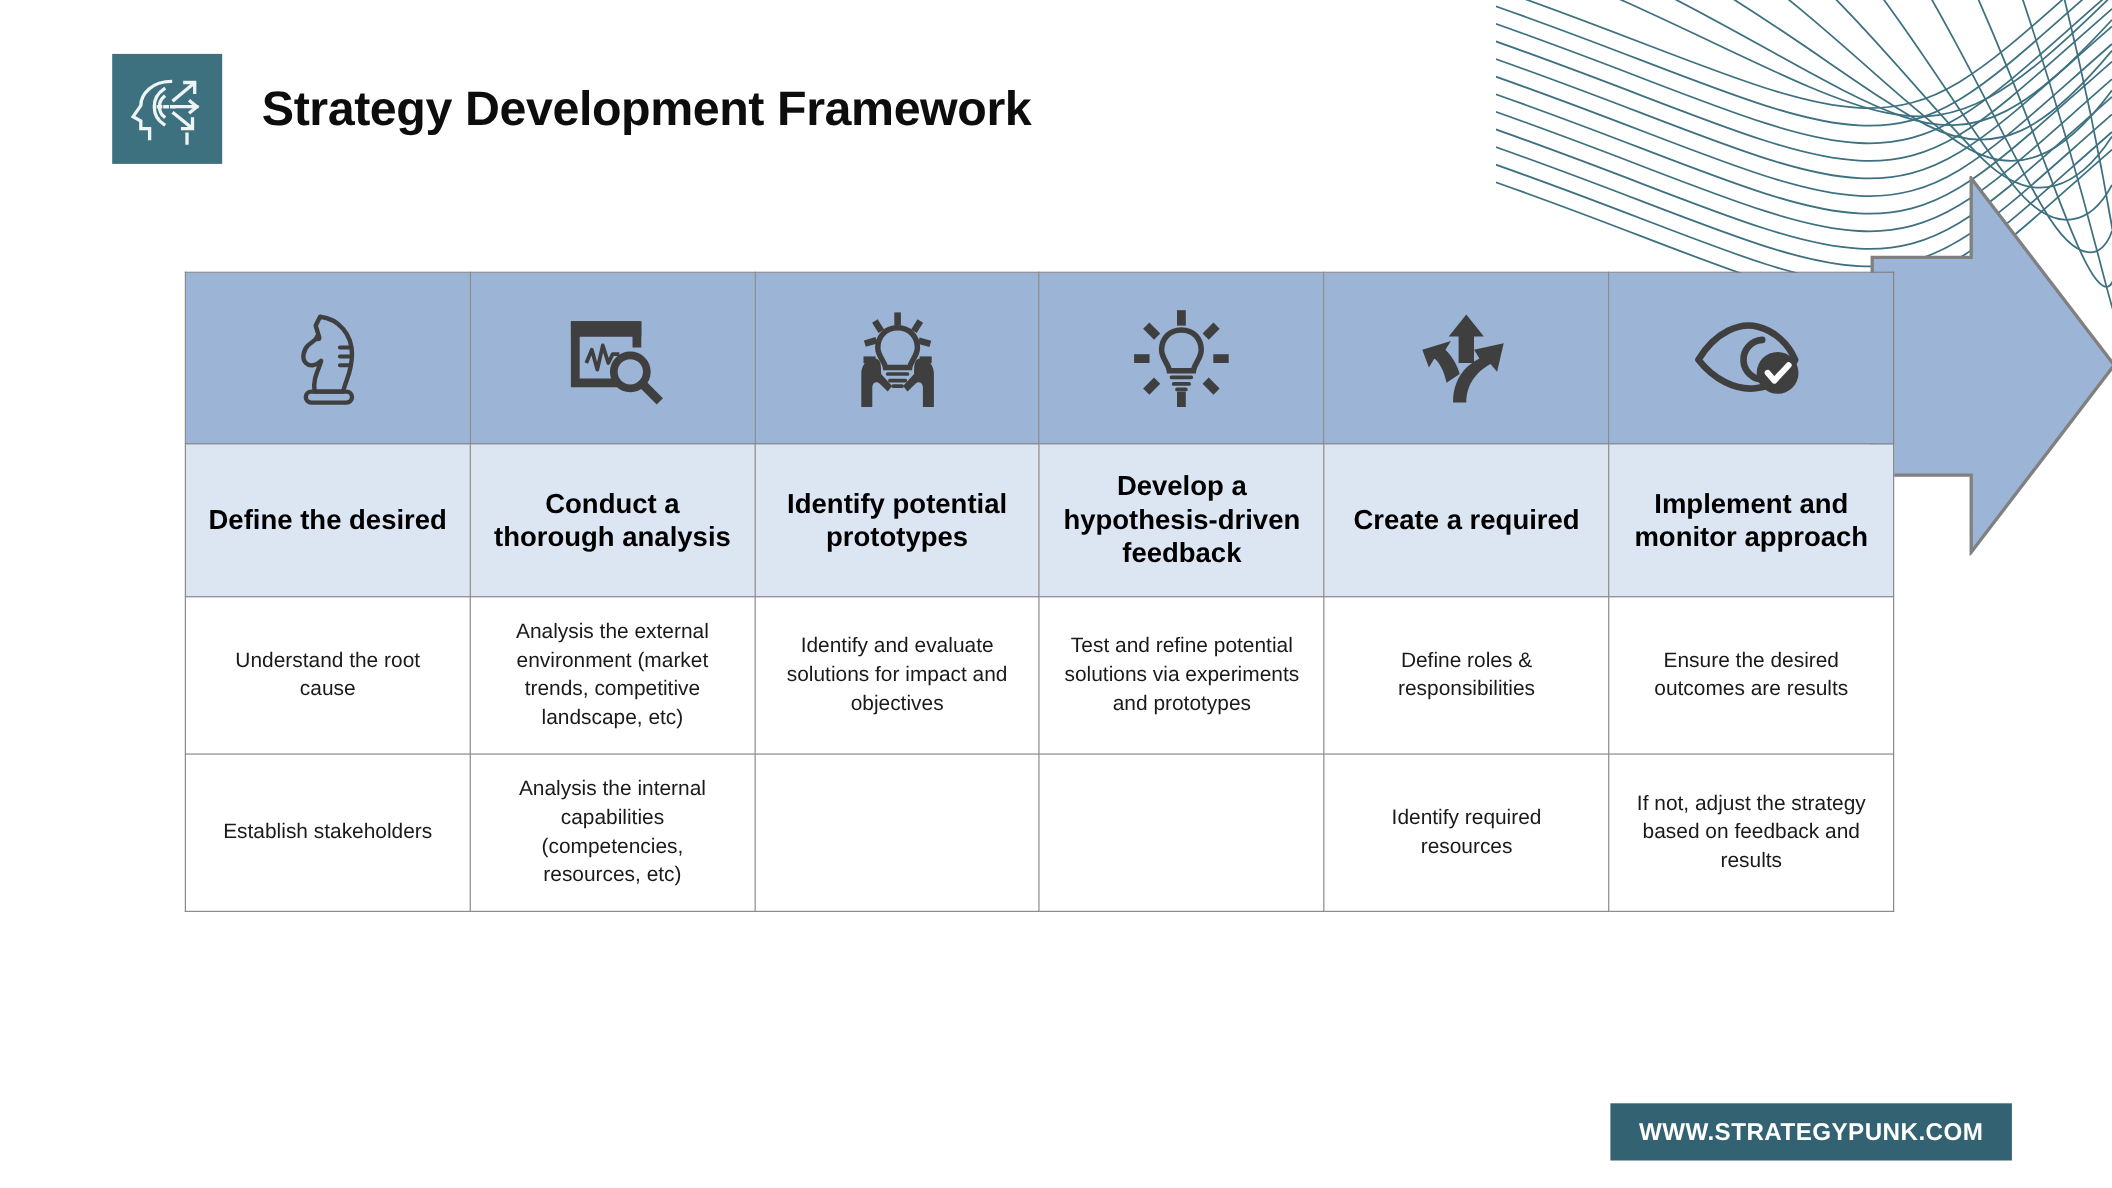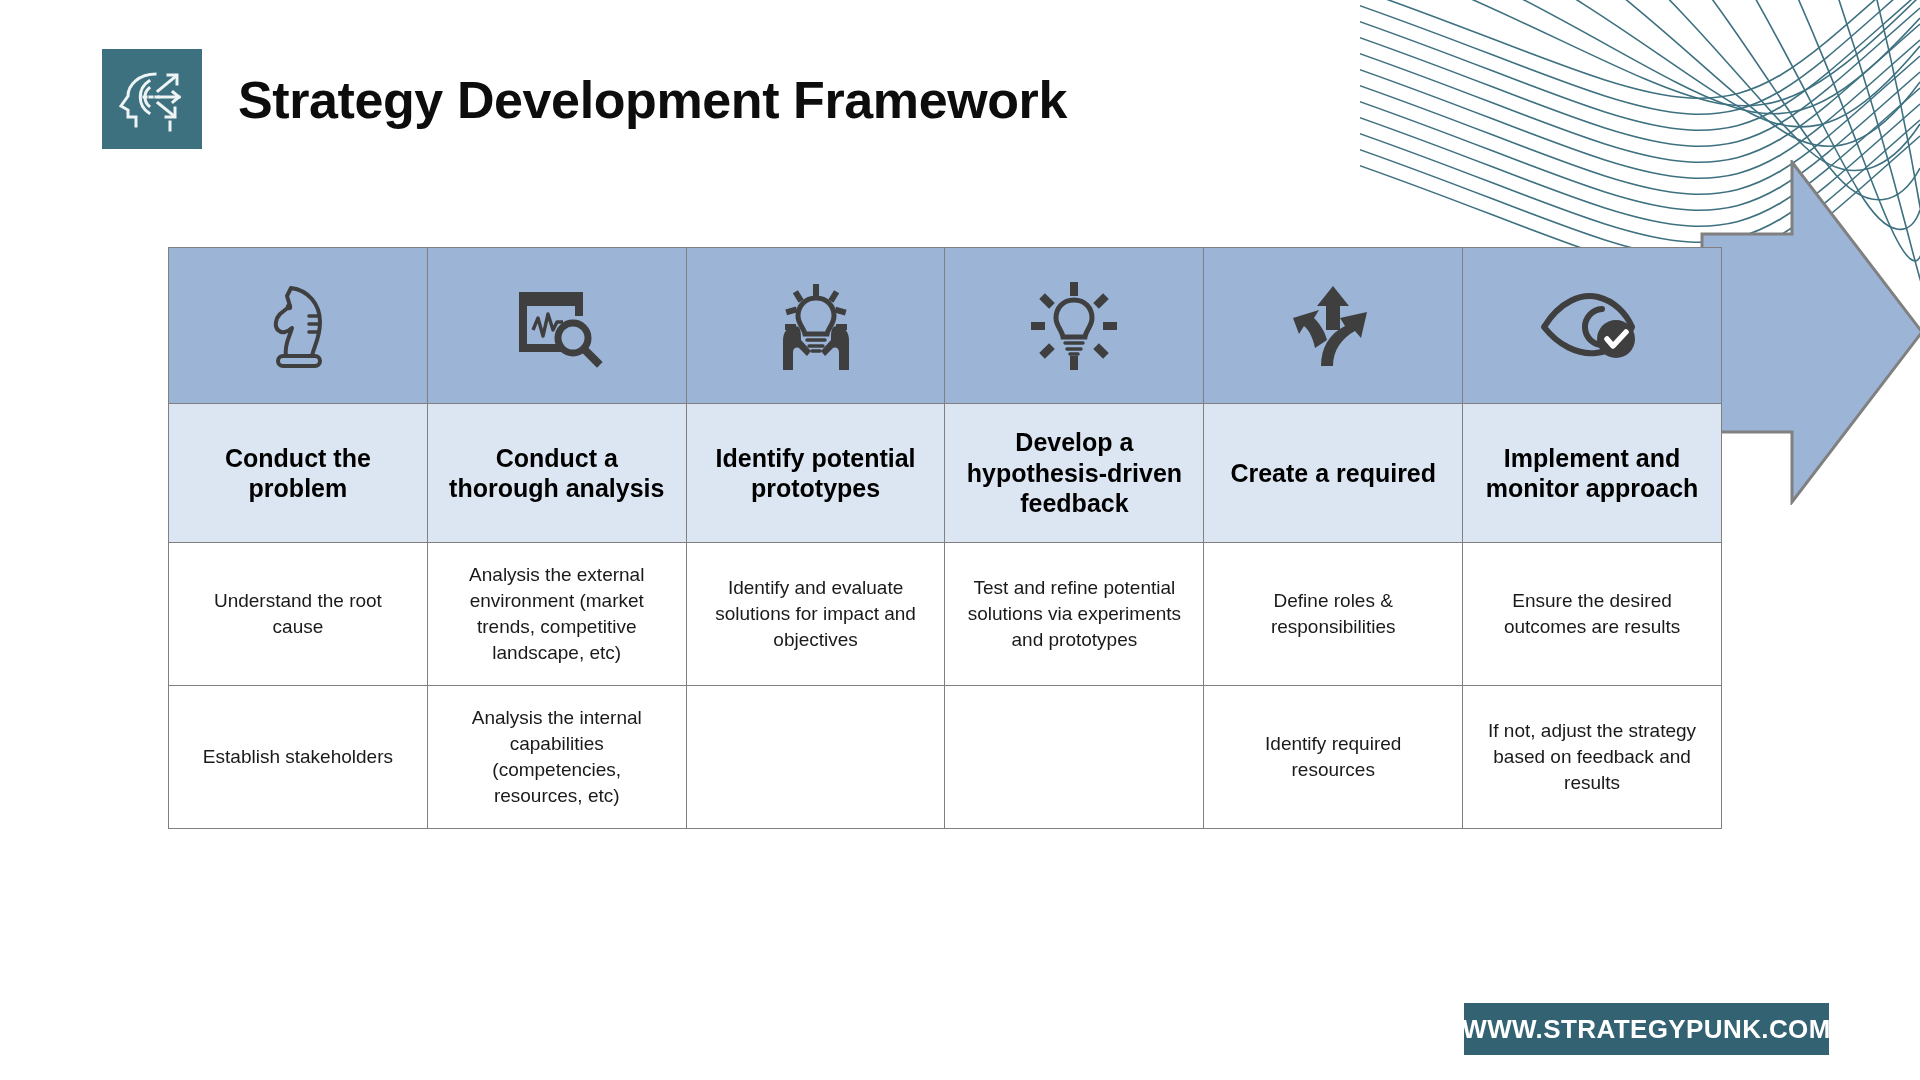--- a/index.html
+++ b/index.html
@@ -45,21 +45,21 @@
     background: #3d7180;
     display: flex;
     align-items: center;
     justify-content: center;
     flex: none;
   }
   #logo-tile svg { display: block; }
   #page-title {
     margin-left: 36px;
     margin-top: 10px;
-    font-size: 52px;
+    font-size: 44px;
     font-weight: bold;
     color: #0d0d0d;
     letter-spacing: -0.4px;
     white-space: nowrap;
   }
 
   
   #big-arrow {
     position: absolute;
     left: 1700px;
@@ -115,21 +115,21 @@
 
   
   #footer-badge {
     position: absolute;
     left: 1464px;
     top: 1003px;
     width: 365px;
     height: 52px;
     background: #336272;
     color: #ffffff;
-    font-size: 26px;
+    font-size: 22px;
     font-weight: bold;
     letter-spacing: 0.4px;
     display: flex;
     align-items: center;
     justify-content: center;
     z-index: 6;
   }
 </style>
 </head>
 <body>
@@ -258,21 +258,21 @@
         <svg width="104" height="74" viewBox="0 0 104 74" fill="none">
           <path d="M4 38 C 20 12, 42 4, 58 8 C 74 12, 86 24, 92 38 C 86 52, 72 62, 56 64 C 38 66, 18 56, 4 38 Z" stroke="#3f3f3f" stroke-width="6" fill="none" stroke-linejoin="round"></path>
           <path d="M62 20 A 18 18 0 1 0 64 56" stroke="#3f3f3f" stroke-width="6" fill="none" stroke-linecap="round"></path>
           <circle cx="76" cy="50" r="19" fill="#3f3f3f"></circle>
           <path d="M67 50 l6 7 l13 -14" stroke="#ffffff" stroke-width="5.5" fill="none" stroke-linecap="round" stroke-linejoin="round"></path>
         </svg>
       </td>
     </tr>
 
     <tr>
-      <td class="header-cell">Conduct the problem</td>
+      <td class="header-cell">Define the desired</td>
       <td class="header-cell">Conduct a thorough analysis</td>
       <td class="header-cell">Identify potential prototypes</td>
       <td class="header-cell">Develop a hypothesis-driven feedback</td>
       <td class="header-cell">Create a required</td>
       <td class="header-cell">Implement and monitor approach</td>
     </tr>
 
     <tr>
       <td class="body-cell">Understand the root cause</td>
       <td class="body-cell">Analysis the external environment (market trends, competitive landscape, etc)</td>

